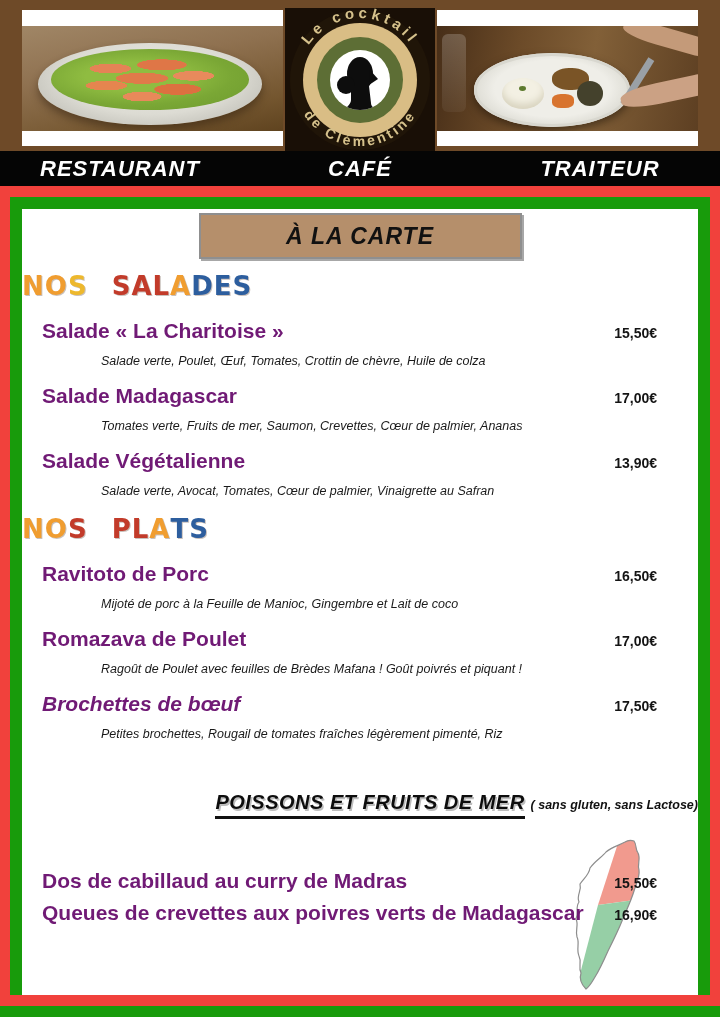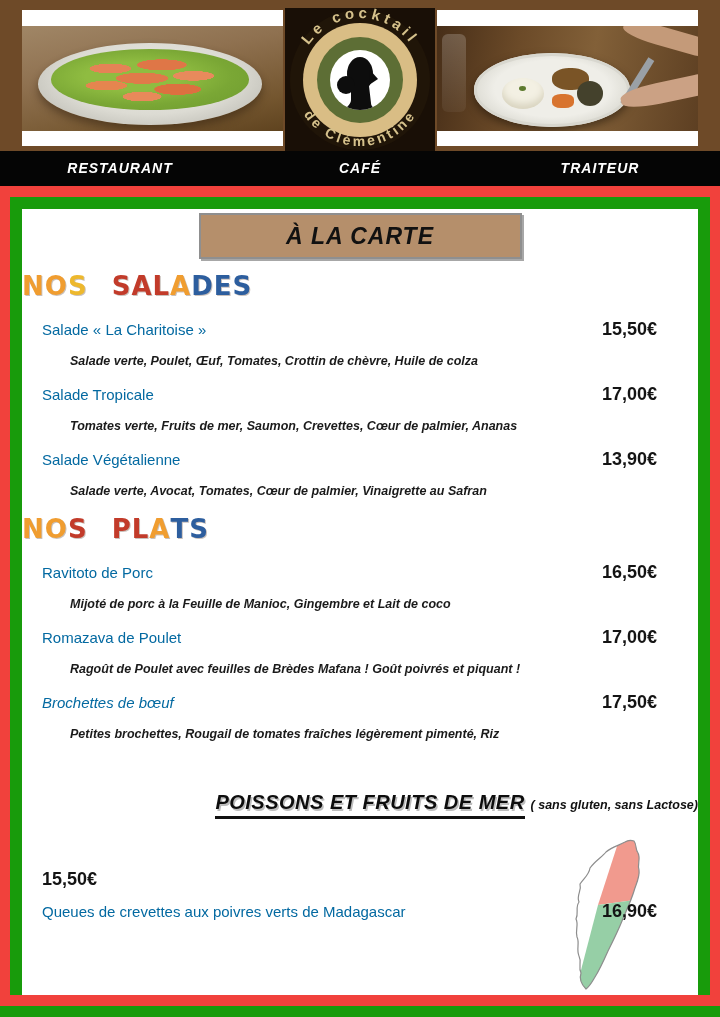--- a/index.html
+++ b/index.html
@@ -39,21 +39,21 @@
   .darkfood{position:absolute;left:66%;top:38%;width:17%;height:34%;border-radius:50%;background:#44412c;}
   .carrot{position:absolute;left:50%;top:56%;width:14%;height:18%;border-radius:40%;background:#d8742f;}
   .knife{position:absolute;right:22%;top:28%;width:2.5%;height:50%;background:#9aa0a6;transform:rotate(32deg);}
   .hand-a{position:absolute;right:-5%;top:2%;width:34%;height:18%;background:#c49a79;border-radius:40% 18% 18% 40%;transform:rotate(16deg);}
   .hand-b{position:absolute;right:-6%;top:52%;width:36%;height:20%;background:#cba184;border-radius:40% 18% 18% 40%;transform:rotate(-12deg);}
   .logo{position:absolute;left:285px;top:8px;width:150px;height:144px;background:#190f06;}
   .logo svg{display:block;}
 
   
   .band{position:absolute;left:0;top:151px;width:720px;height:35px;background:#050505;display:flex;}
-  .band span{flex:1;text-align:center;line-height:35px;color:#ffffff;font-size:14px;
+  .band span{flex:1;text-align:center;line-height:35px;color:#ffffff;font-size:22px;
              font-weight:bold;font-style:italic;letter-spacing:1px;}
 
   
   .frame-red{position:absolute;left:0;right:0;top:186px;bottom:22px;border:solid #f1413c;border-width:11px 10px 0 10px;}
   .frame-green{position:absolute;left:10px;right:10px;top:197px;bottom:11px;border:solid #189b0b;border-width:12px 12px 0 12px;}
   .bar-red-bottom{position:absolute;left:0;right:0;bottom:11px;height:11px;background:#f1413c;}
   .bar-green-bottom{position:absolute;left:0;right:0;bottom:0;height:11px;background:#189b0b;}
 
   
   .content{position:absolute;left:22px;top:209px;width:676px;height:786px;background:#ffffff;border-radius:28px;}
@@ -67,24 +67,24 @@
   .fun-heading .word + .word{margin-left:14px;}
   .fun-heading .word > span{display:inline-block;text-shadow:1px 1px 0 rgba(60,30,10,.28);}
   .c-orange{color:#f09d30;}
   .c-gold{color:#edb82d;}
   .c-red{color:#c23b2a;}
   .c-blue{color:#2d5e9e;}
 
   .items{margin-top:16px;}
   .mi + .mi{margin-top:14px;}
   .mi-row{display:flex;justify-content:space-between;align-items:baseline;padding:0 41px 0 20px;height:24px;}
-  .mi-name{font-size:15px;font-weight:normal;color:#0369a1;}
+  .mi-name{font-size:21px;font-weight:bold;color:#701a75;}
   .mi-name.it{font-style:italic;}
-  .mi-price{font-size:18px;font-weight:bold;color:#141414;}
-  .mi-desc{margin-top:11px;height:16px;padding:0 41px 0 48px;font-size:12.5px;font-weight:bold;
+  .mi-price{font-size:14px;font-weight:bold;color:#141414;}
+  .mi-desc{margin-top:11px;height:16px;padding:0 41px 0 79px;font-size:12.5px;font-weight:normal;
            font-style:italic;color:#1a1a1a;}
 
   .plats-block{margin-top:12px;}
 
   .fish-heading{margin-top:48px;text-align:right;white-space:nowrap;position:relative;z-index:2;}
   .fish-title{display:inline-block;font-size:20px;font-weight:bold;font-style:italic;color:#0d0d0d;
               border-bottom:3px solid #111;padding-bottom:2px;letter-spacing:.5px;
               text-shadow:1.5px 1.5px 0 #bdbdbd;}
   .fish-note{margin-left:6px;font-size:12.5px;font-weight:bold;font-style:italic;color:#111;}
   .fish-rows{position:relative;z-index:2;margin-top:50px;}
@@ -178,21 +178,21 @@
     <div class="items">
       <div class="mi">
         <div class="mi-row">
           <span class="mi-name">Salade « La Charitoise »</span>
           <span class="mi-price">15,50€</span>
         </div>
         <div class="mi-desc">Salade verte, Poulet, Œuf, Tomates, Crottin de chèvre, Huile de colza</div>
       </div>
       <div class="mi">
         <div class="mi-row">
-          <span class="mi-name">Salade Tropicale</span>
+          <span class="mi-name">Salade Madagascar</span>
           <span class="mi-price">17,00€</span>
         </div>
         <div class="mi-desc">Tomates verte, Fruits de mer, Saumon, Crevettes, Cœur de palmier, Ananas</div>
       </div>
       <div class="mi">
         <div class="mi-row">
           <span class="mi-name">Salade Végétalienne</span>
           <span class="mi-price">13,90€</span>
         </div>
         <div class="mi-desc">Salade verte, Avocat, Tomates, Cœur de palmier, Vinaigrette au Safran</div>
@@ -233,20 +233,21 @@
         </div>
       </div>
     </div>
 
     <div class="fish-heading">
       <span class="fish-title">POISSONS ET FRUITS DE MER</span><span class="fish-note">( sans gluten, sans Lactose)</span>
     </div>
 
     <div class="fish-rows">
       <div class="mi-row">
+        <span class="mi-name">Dos de cabillaud au curry de Madras</span>
         <span class="mi-price">15,50€</span>
       </div>
       <div class="mi-row">
         <span class="mi-name">Queues de crevettes aux poivres verts de Madagascar</span>
         <span class="mi-price">16,90€</span>
       </div>
     </div>
 
     <svg class="map" viewBox="0 0 110 160">
       <defs>

